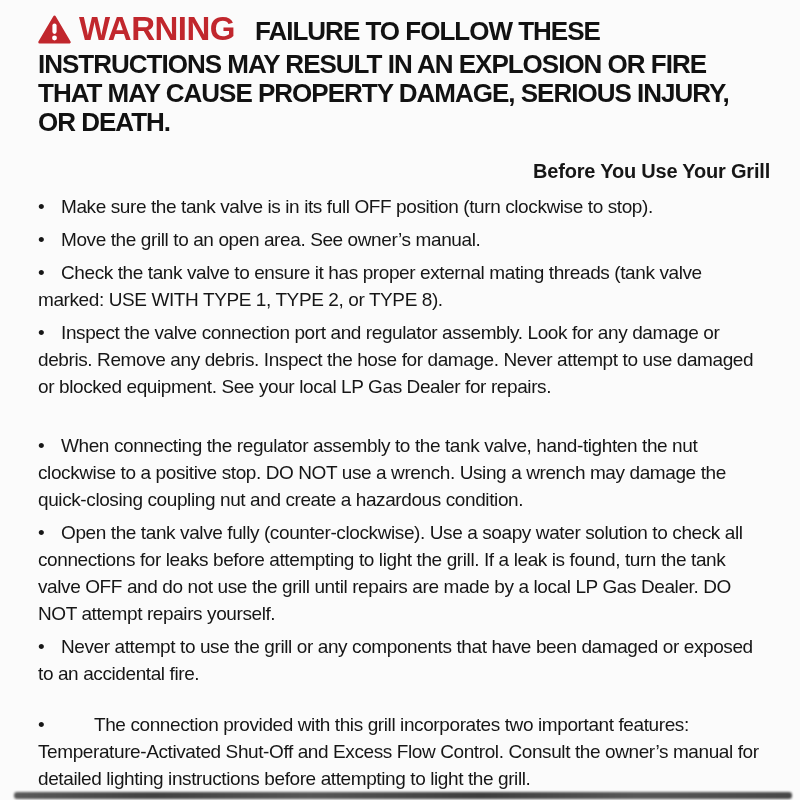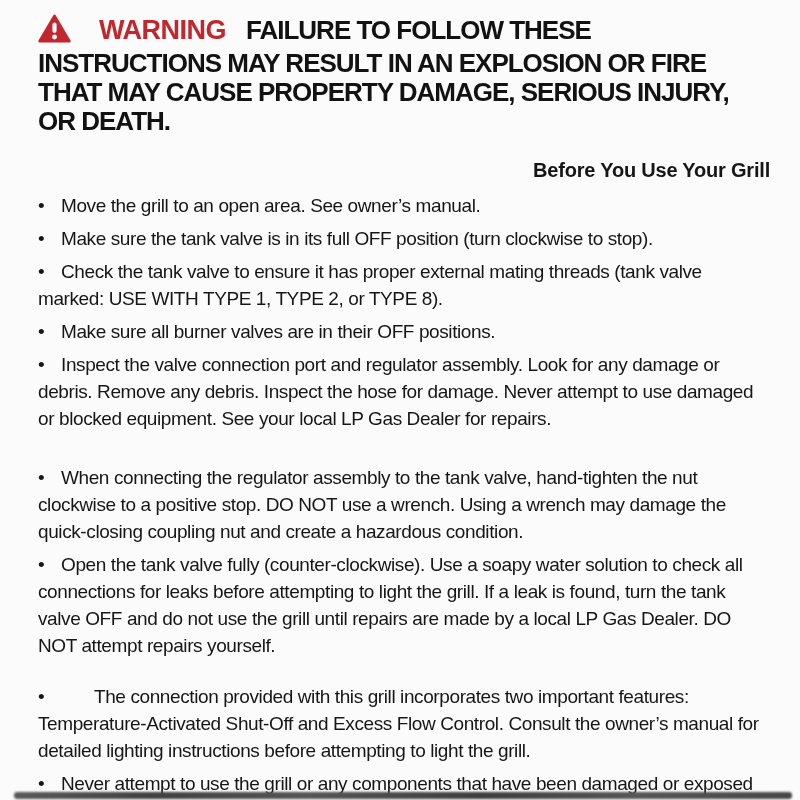--- a/index.html
+++ b/index.html
@@ -30,24 +30,23 @@
     color: #121212;
     margin-bottom: 21px;
   }
   .warn-tri {
     display: inline-block;
     vertical-align: -4px;
     margin-right: 8px;
   }
   .warn-word {
     color: #c1272d;
-    font-size: 27px;
+    font-size: 33px;
     margin-right: 20px;
     letter-spacing: -0.5px;
-    margin-left: 20px;
   }
   
   .section-heading {
     font-weight: bold;
     font-size: 20px;
     line-height: 26px;
     margin: 0 0 9px 0;
     letter-spacing: -0.2px;
     text-align: right;
   }
@@ -88,35 +87,34 @@
   <div class="warn-header">
     <span class="warn-tri"><svg width="33" height="29" viewBox="0 0 60 52" aria-hidden="true">
       <path d="M30 3 L57 49 L3 49 Z" fill="#c1272d" stroke="#c1272d" stroke-width="5" stroke-linejoin="round"></path>
       <rect x="26.2" y="15" width="7.6" height="19" rx="3.8" fill="#ffffff"></rect>
       <circle cx="30" cy="41.5" r="4.4" fill="#ffffff"></circle>
     </svg></span><span class="warn-word">WARNING</span><span>FAILURE TO FOLLOW THESE INSTRUCTIONS MAY RESULT IN AN EXPLOSION OR FIRE THAT MAY CAUSE PROPERTY DAMAGE, SERIOUS INJURY, OR DEATH.</span>
   </div>
 
   <p class="section-heading">Before You Use Your Grill</p>
 
+  <p class="bullet"><span class="dot">•</span><span>Make sure the tank valve is in its full OFF position (turn clockwise to stop).</span></p>
+
   <p class="bullet"><span class="dot">•</span><span>Move the grill to an open area. See owner’s manual.</span></p>
-
-  <p class="bullet"><span class="dot">•</span><span>Make sure the tank valve is in its full OFF position (turn clockwise to stop).</span></p>
 
   <p class="bullet"><span class="dot">•</span><span>Check the tank valve to ensure it has proper external mating threads (tank valve marked: USE WITH TYPE 1, TYPE 2, or TYPE 8).</span></p>
 
-  <p class="bullet"><span class="dot">•</span><span>Make sure all burner valves are in their OFF positions.</span></p>
 
   <p class="bullet"><span class="dot">•</span><span>Inspect the valve connection port and regulator assembly. Look for any damage or debris. Remove any debris. Inspect the hose for damage. Never attempt to use damaged or blocked equipment. See your local LP Gas Dealer for repairs.</span></p>
 
   <p class="bullet gap-md"><span class="dot">•</span><span>When connecting the regulator assembly to the tank valve, hand-tighten the nut clockwise to a positive stop. DO NOT use a wrench. Using a wrench may damage the quick-closing coupling nut and create a hazardous condition.</span></p>
 
   <p class="bullet"><span class="dot">•</span><span>Open the tank valve fully (counter-clockwise). Use a soapy water solution to check all connections for leaks before attempting to light the grill. If a leak is found, turn the tank valve OFF and do not use the grill until repairs are made by a local LP Gas Dealer. DO NOT attempt repairs yourself.</span></p>
 
+  <p class="bullet"><span class="dot">•</span><span>Never attempt to use the grill or any components that have been damaged or exposed to an accidental fire.</span></p>
+
   <p class="bullet wide-tab gap-lg"><span class="dot">•</span><span>The connection provided with this grill incorporates two important features: Temperature-Activated Shut-Off and Excess Flow Control. Consult the owner’s manual for detailed lighting instructions before attempting to light the grill.</span></p>
-
-  <p class="bullet"><span class="dot">•</span><span>Never attempt to use the grill or any components that have been damaged or exposed to an accidental fire.</span></p>
 
   <p class="bullet gap-md"><span class="dot">•</span><span>This product can expose you to chemicals including Di(2-ethylhexyl)phthalate and Diisononyl pthhalate, which are known to the State of California to cause cancer. For more information, go to www.P65Warnings.ca.gov</span></p>
 
 </div>
 
 <div class="bottom-strip"></div>
 
 </body></html>

